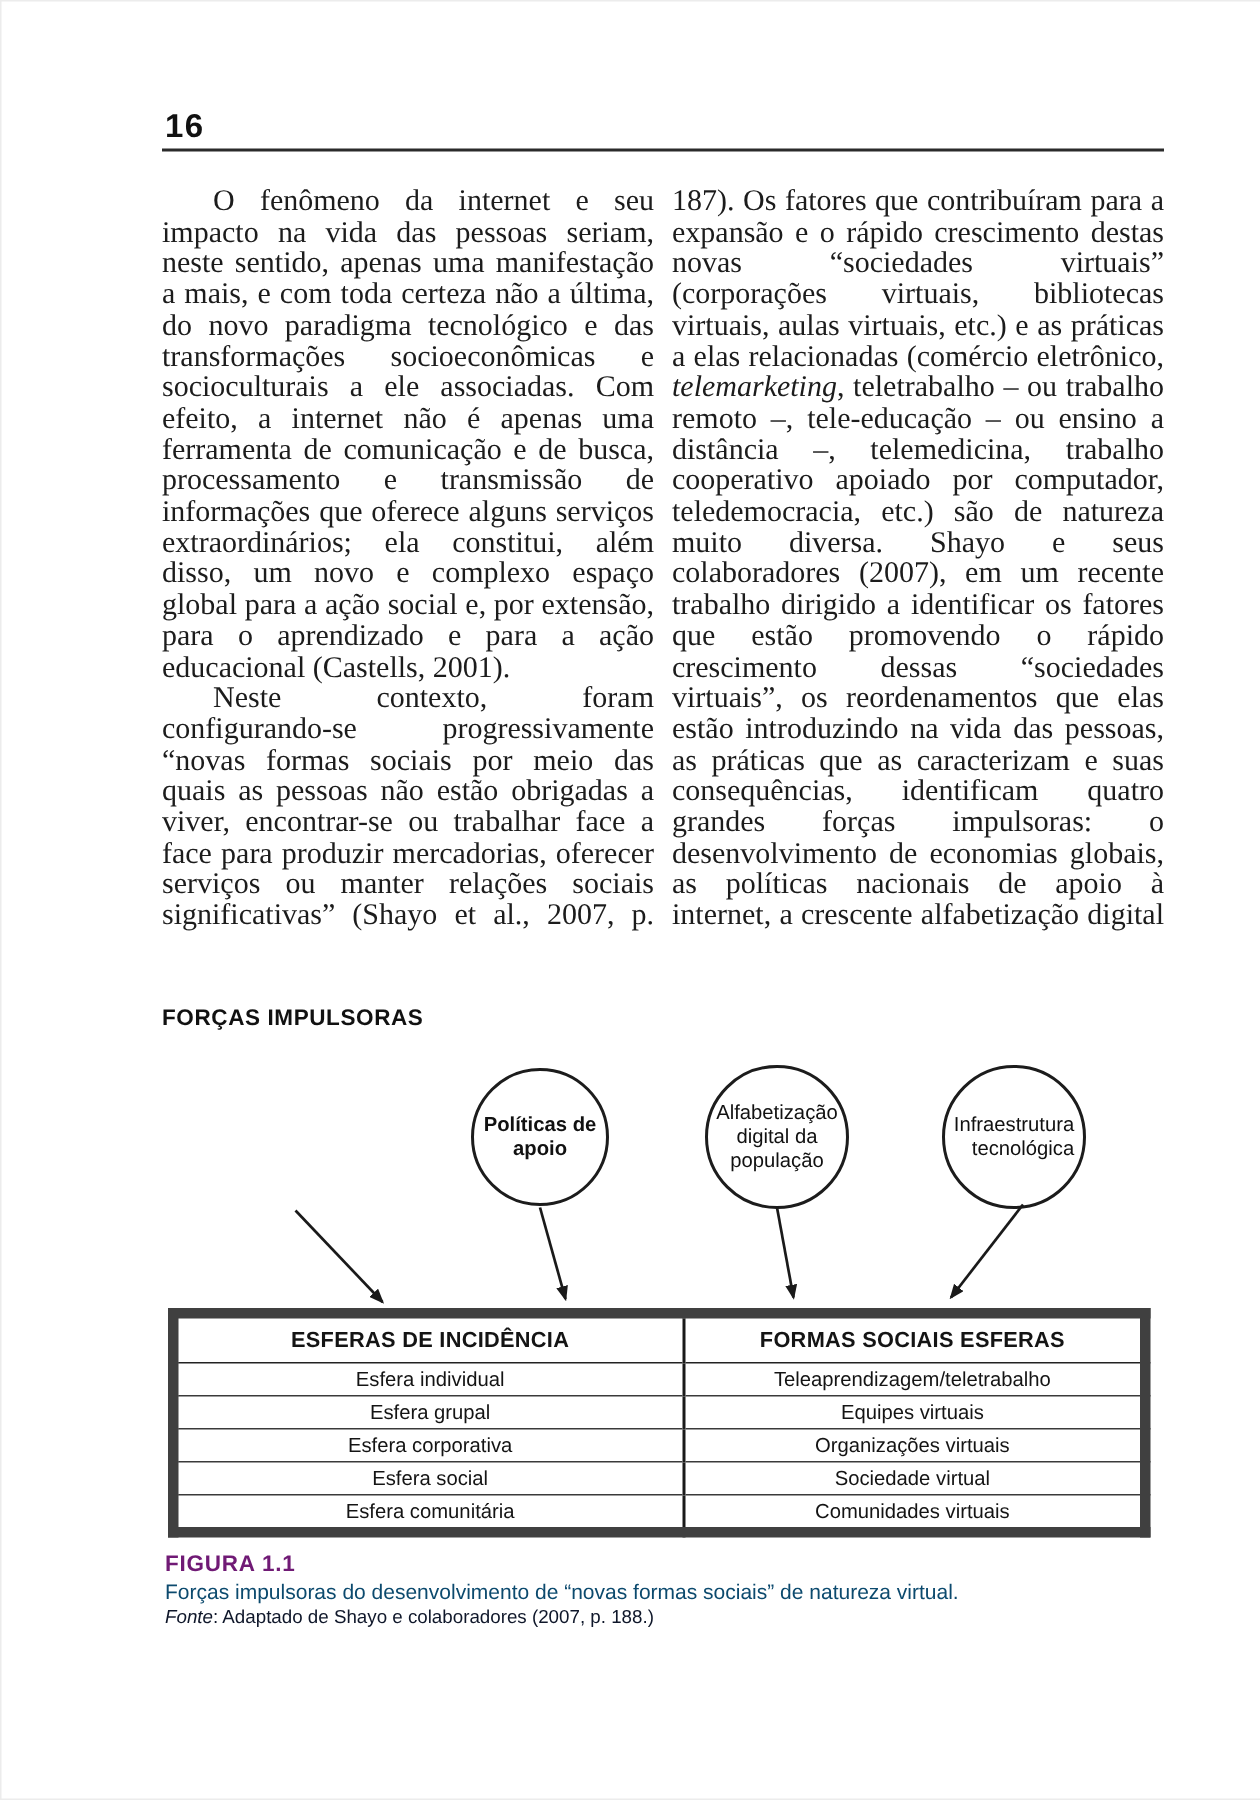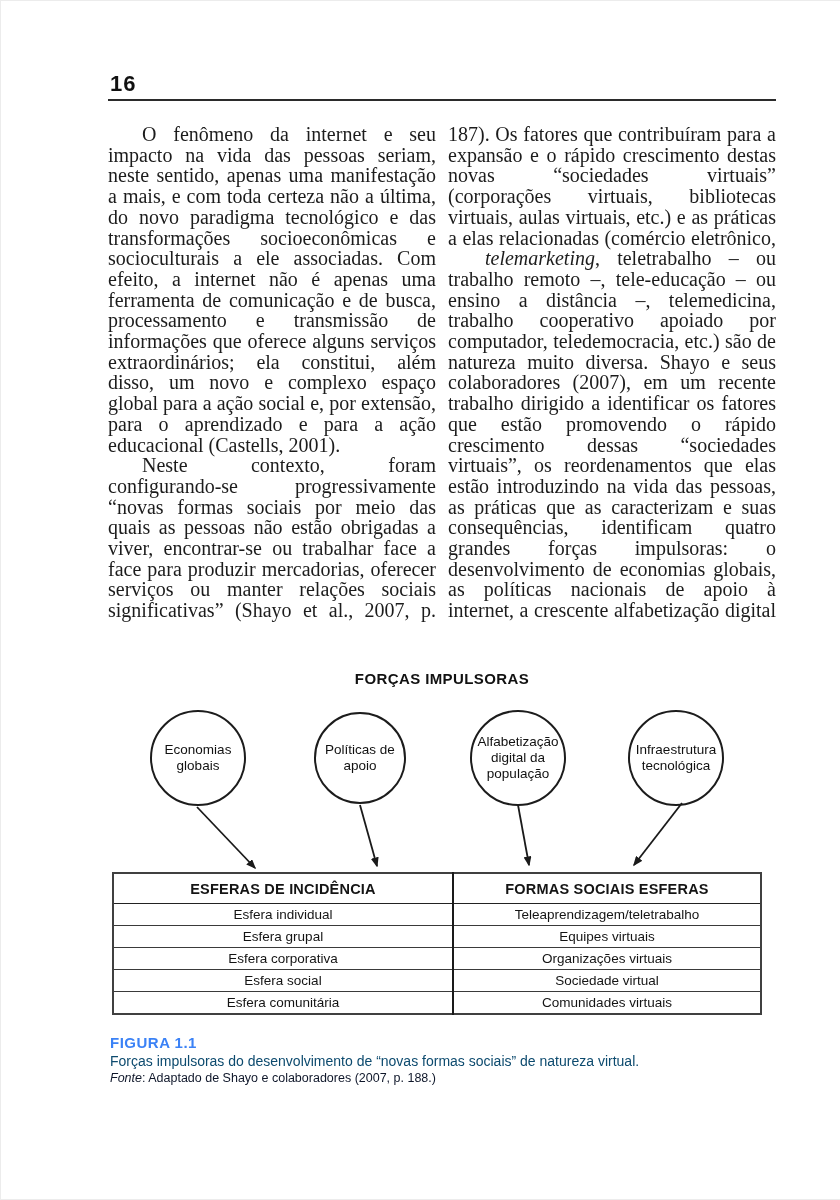--- a/index.html
+++ b/index.html
@@ -34,42 +34,41 @@
   .body-text{
     position:absolute;left:108px;top:124px;
     width:668px;height:502px;
     column-count:2;column-gap:12px;column-fill:auto;
     overflow:hidden;
     font-family:"Liberation Serif",serif;
     font-size:20px;line-height:20.7px;
     text-align:justify;color:#1c1c1c;
   }
   .body-text p{margin:0;text-indent:34px;}
-  .body-text i{margin-left:37px;}
+  .body-text i{}
 
   
   .figure-title{
     position:absolute;left:108px;top:670px;width:668px;
-    text-align:center;
     font:bold 15px/18px "Liberation Sans",sans-serif;
     letter-spacing:.4px;color:#111;
   }
   .force-circle{
     position:absolute;
     border:2px solid #1c1c1c;border-radius:50%;
     background:#fff;box-sizing:border-box;
     display:flex;align-items:center;justify-content:center;
     text-align:center;
     font:13.5px/16px "Liberation Sans",sans-serif;
     color:#111;padding:6px;
   }
   .c1{left:150px;top:710px;width:96px;height:96px;}
-  .c2{left:314px;top:712px;width:92px;height:92px;}
+  .c2{left:314px;top:712px;width:92px;height:92px;font-weight:bold;}
   .c3{left:470px;top:710px;width:96px;height:96px;}
-  .c4{left:628px;top:710px;width:96px;height:96px;}
+  .c4{left:628px;top:710px;width:96px;height:96px;text-align:right;}
   .arrow-layer{
     position:absolute;left:0;top:0;width:840px;height:1200px;
     pointer-events:none;
   }
 
   
   .incidence-table{
     position:absolute;left:112px;top:872px;
     border-collapse:collapse;table-layout:fixed;
     width:648px;
@@ -85,29 +84,29 @@
   }
   .incidence-table th{
     font:bold 14.5px/18px "Liberation Sans",sans-serif;
     height:29px;border-bottom:1.5px solid #222;
     letter-spacing:.2px;
   }
   .incidence-table td{
     font:13.5px/16px "Liberation Sans",sans-serif;
     height:21px;
   }
-  .incidence-table{border:2px solid #404040;}
+  .incidence-table{border:7px solid #404040;}
   .incidence-table .vdiv{border-right:2px solid #1a1a1a;}
   .incidence-table tr:last-child td{border-bottom:none;}
 
   
   .caption-label{
     position:absolute;left:110px;top:1034px;
     font:bold 15px/18px "Liberation Sans",sans-serif;
-    letter-spacing:.5px;color:#3b82f6;
+    letter-spacing:.5px;color:#701a75;
   }
   .caption-text{
     position:absolute;left:110px;top:1053px;width:660px;
     font:14px/17px "Liberation Sans",sans-serif;color:#0c4a6e;
   }
   .caption-source{
     position:absolute;left:110px;top:1071px;width:660px;
     font:12.5px/15px "Liberation Sans",sans-serif;color:#0f172a;
   }
   .caption-source i{font-style:italic;}
@@ -120,23 +119,20 @@
   <div class="page-number">16</div>
   <div class="header-rule"></div>
 
   <div class="body-text">
     <p><span>O fenômeno da internet e seu impacto na vida das pessoas seriam, neste sentido, apenas uma manifestação a mais, e com toda certeza não a última, do novo paradigma tecnológico e das transformações socioeconômicas e socioculturais a ele associadas. Com efeito, a internet não é apenas uma ferramenta de comunicação e de busca, processamento e transmissão de informações que oferece alguns serviços extraordinários; ela constitui, além disso, um novo e complexo espaço global para a ação social e, por extensão, para o aprendizado e para a ação educacional (Castells, 2001).</span></p>
     <p><span>Neste contexto, foram configurando-se progressivamente “novas formas sociais por meio das quais as pessoas não estão obrigadas a viver, encontrar-se ou trabalhar face a face para produzir mercadorias, oferecer serviços ou manter relações sociais significativas” (Shayo et al., 2007, p. 187). Os fatores que contribuíram para a expansão e o rápido crescimento destas novas “sociedades virtuais” (corporações virtuais, bibliotecas virtuais, aulas virtuais, etc.) e as práticas a elas relacionadas (comércio eletrônico, </span><i>telemarketing</i><span>, teletrabalho – ou trabalho remoto –, tele-educação – ou ensino a distância –, telemedicina, trabalho cooperativo apoiado por computador, teledemocracia, etc.) são de natureza muito diversa. Shayo e seus colaboradores (2007), em um recente trabalho dirigido a identificar os fatores que estão promovendo o rápido crescimento dessas “sociedades virtuais”, os reordenamentos que elas estão introduzindo na vida das pessoas, as práticas que as caracterizam e suas consequências, identificam quatro grandes forças impulsoras: o desenvolvimento de economias globais, as políticas nacionais de apoio à internet, a crescente alfabetização digital da população e o melhoramento gradual das infraestruturas tecnológicas. A Figura 1.1 mostra a incidência dessas forças sobre diferentes esferas da atividade humana e como isso</span></p>
   </div>
 
   <div class="figure-title">FORÇAS IMPULSORAS</div>
 
-  <div class="force-circle c1">
-    <span>Economias globais</span>
-  </div>
   <div class="force-circle c2">
     <span>Políticas de apoio</span>
   </div>
   <div class="force-circle c3">
     <span>Alfabetização digital da população</span>
   </div>
   <div class="force-circle c4">
     <span>Infraestrutura tecnológica</span>
   </div>
 

